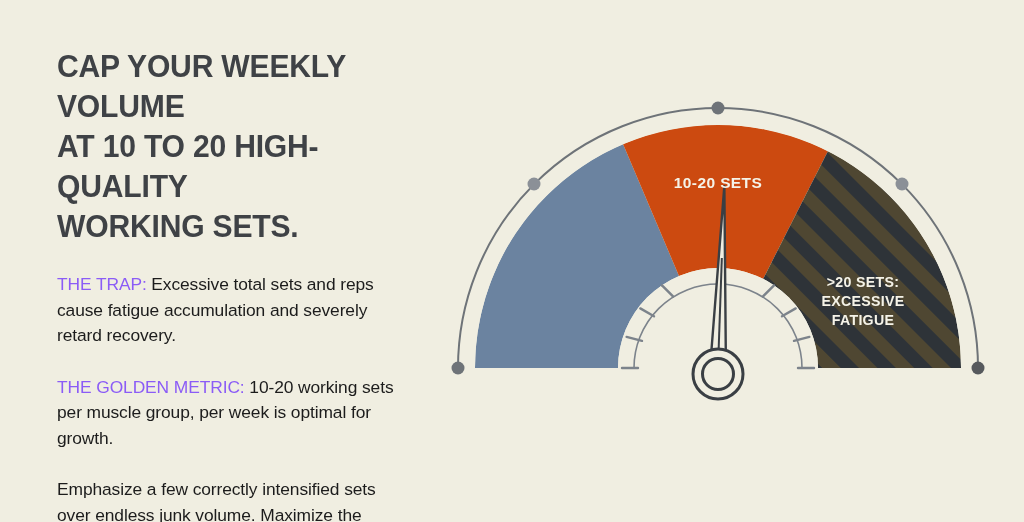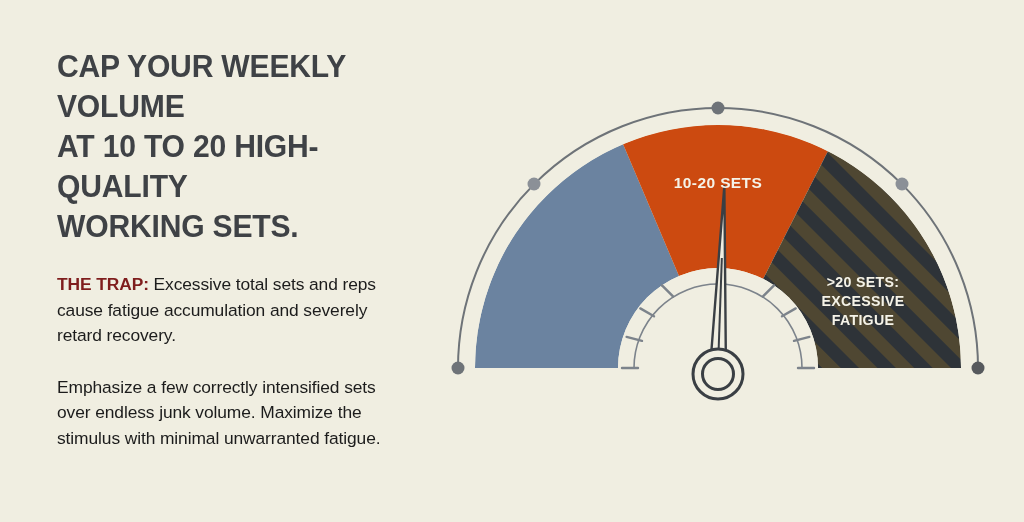--- a/index.html
+++ b/index.html
@@ -42,22 +42,22 @@
   .para {
     font-size: 17.4px;
     line-height: 25.5px;
     color: #1c1c1c;
     margin: 0 0 26px 0;
     width: 352px;
     letter-spacing: -0.1px;
   }
   .para:last-child { margin-bottom: 0; }
   .lead {
-    font-weight: bold;
-    color: #7f1d1d;
+    font-weight: normal;
+    color: #8b5cf6;
   }
 
   
   #gauge-wrap {
     position: absolute;
     left: 426px;
     top: 82px;
     width: 600px;
     height: 320px;
   }
@@ -82,20 +82,23 @@
   <div id="text-col">
 
     <h1 id="headline">CAP YOUR WEEKLY VOLUME
 AT 10 TO 20 HIGH-QUALITY
 WORKING SETS.</h1>
 
     <p class="para">
       <span class="lead">THE TRAP:</span><span> Excessive total sets and reps cause fatigue accumulation and severely retard recovery.</span>
     </p>
 
+    <p class="para">
+      <span class="lead">THE GOLDEN METRIC:</span><span> 10-20 working sets per muscle group, per week is optimal for growth.</span>
+    </p>
 
     <p class="para">
       <span>Emphasize a few correctly intensified sets over endless junk volume. Maximize the stimulus with minimal unwarranted fatigue.</span>
     </p>
 
   </div>
 
   <div id="gauge-wrap">
     <svg id="gauge-svg" viewBox="0 0 600 320" xmlns="http://www.w3.org/2000/svg">
       <defs>

